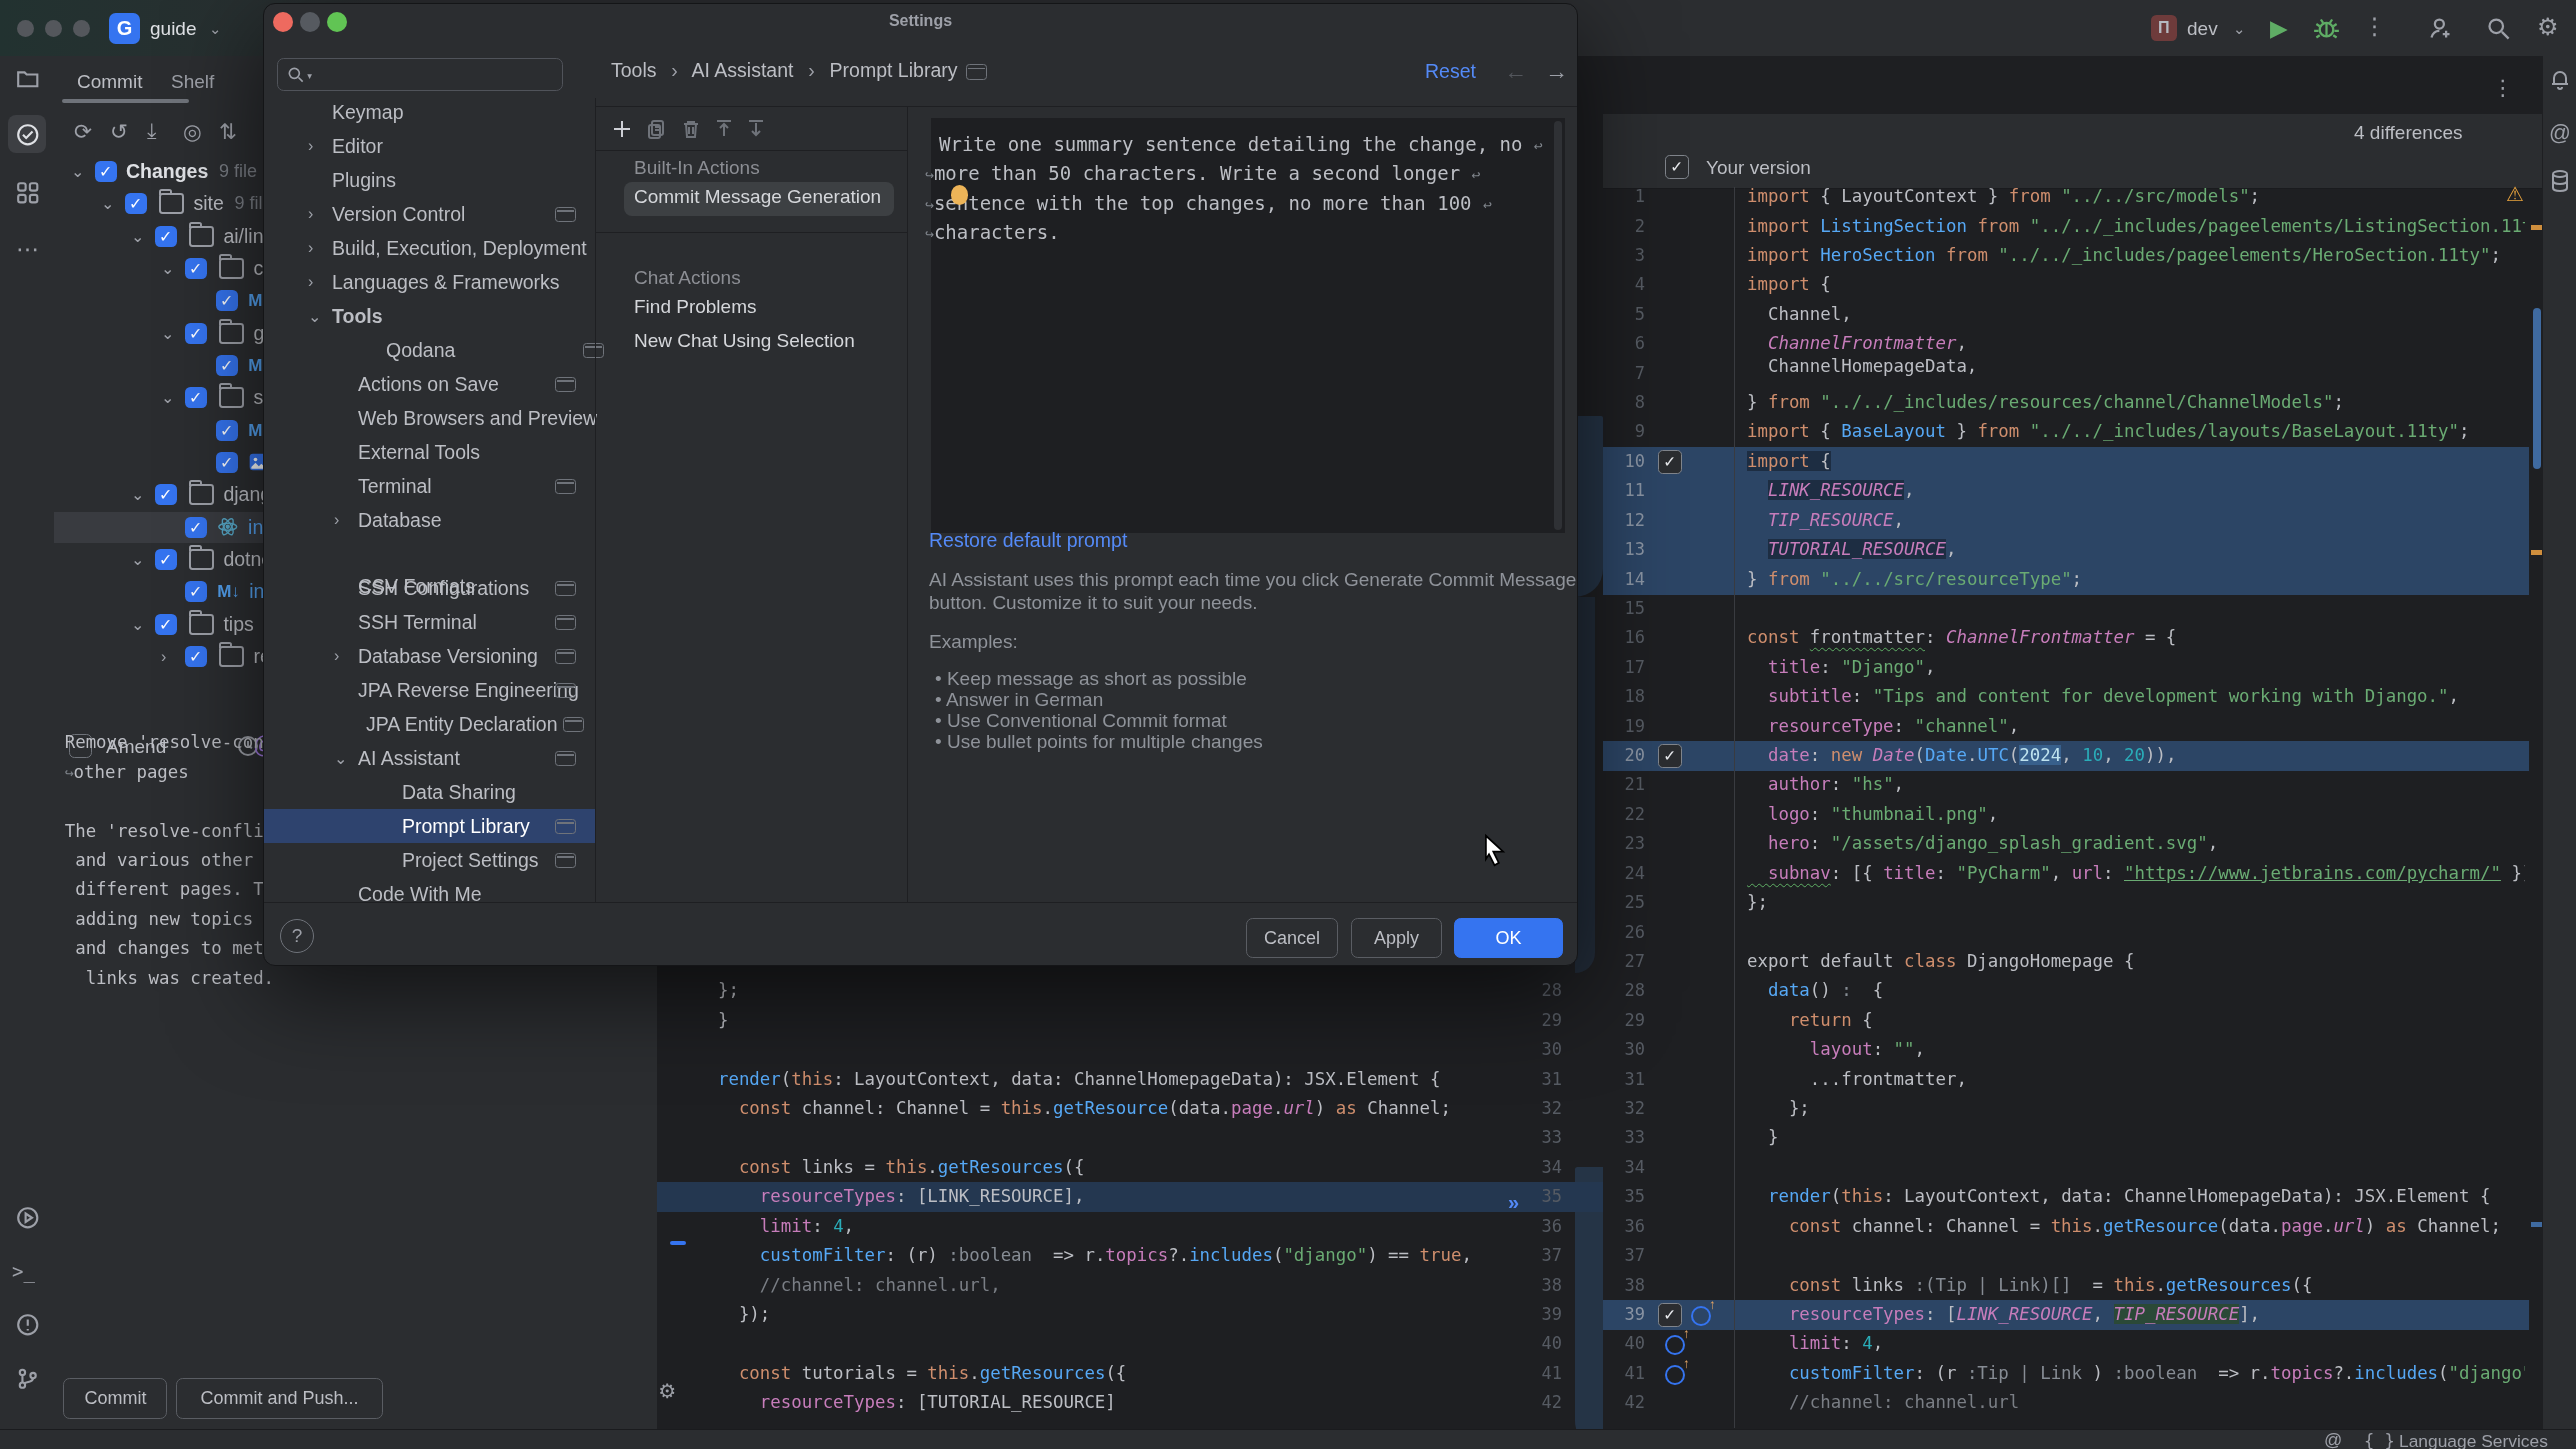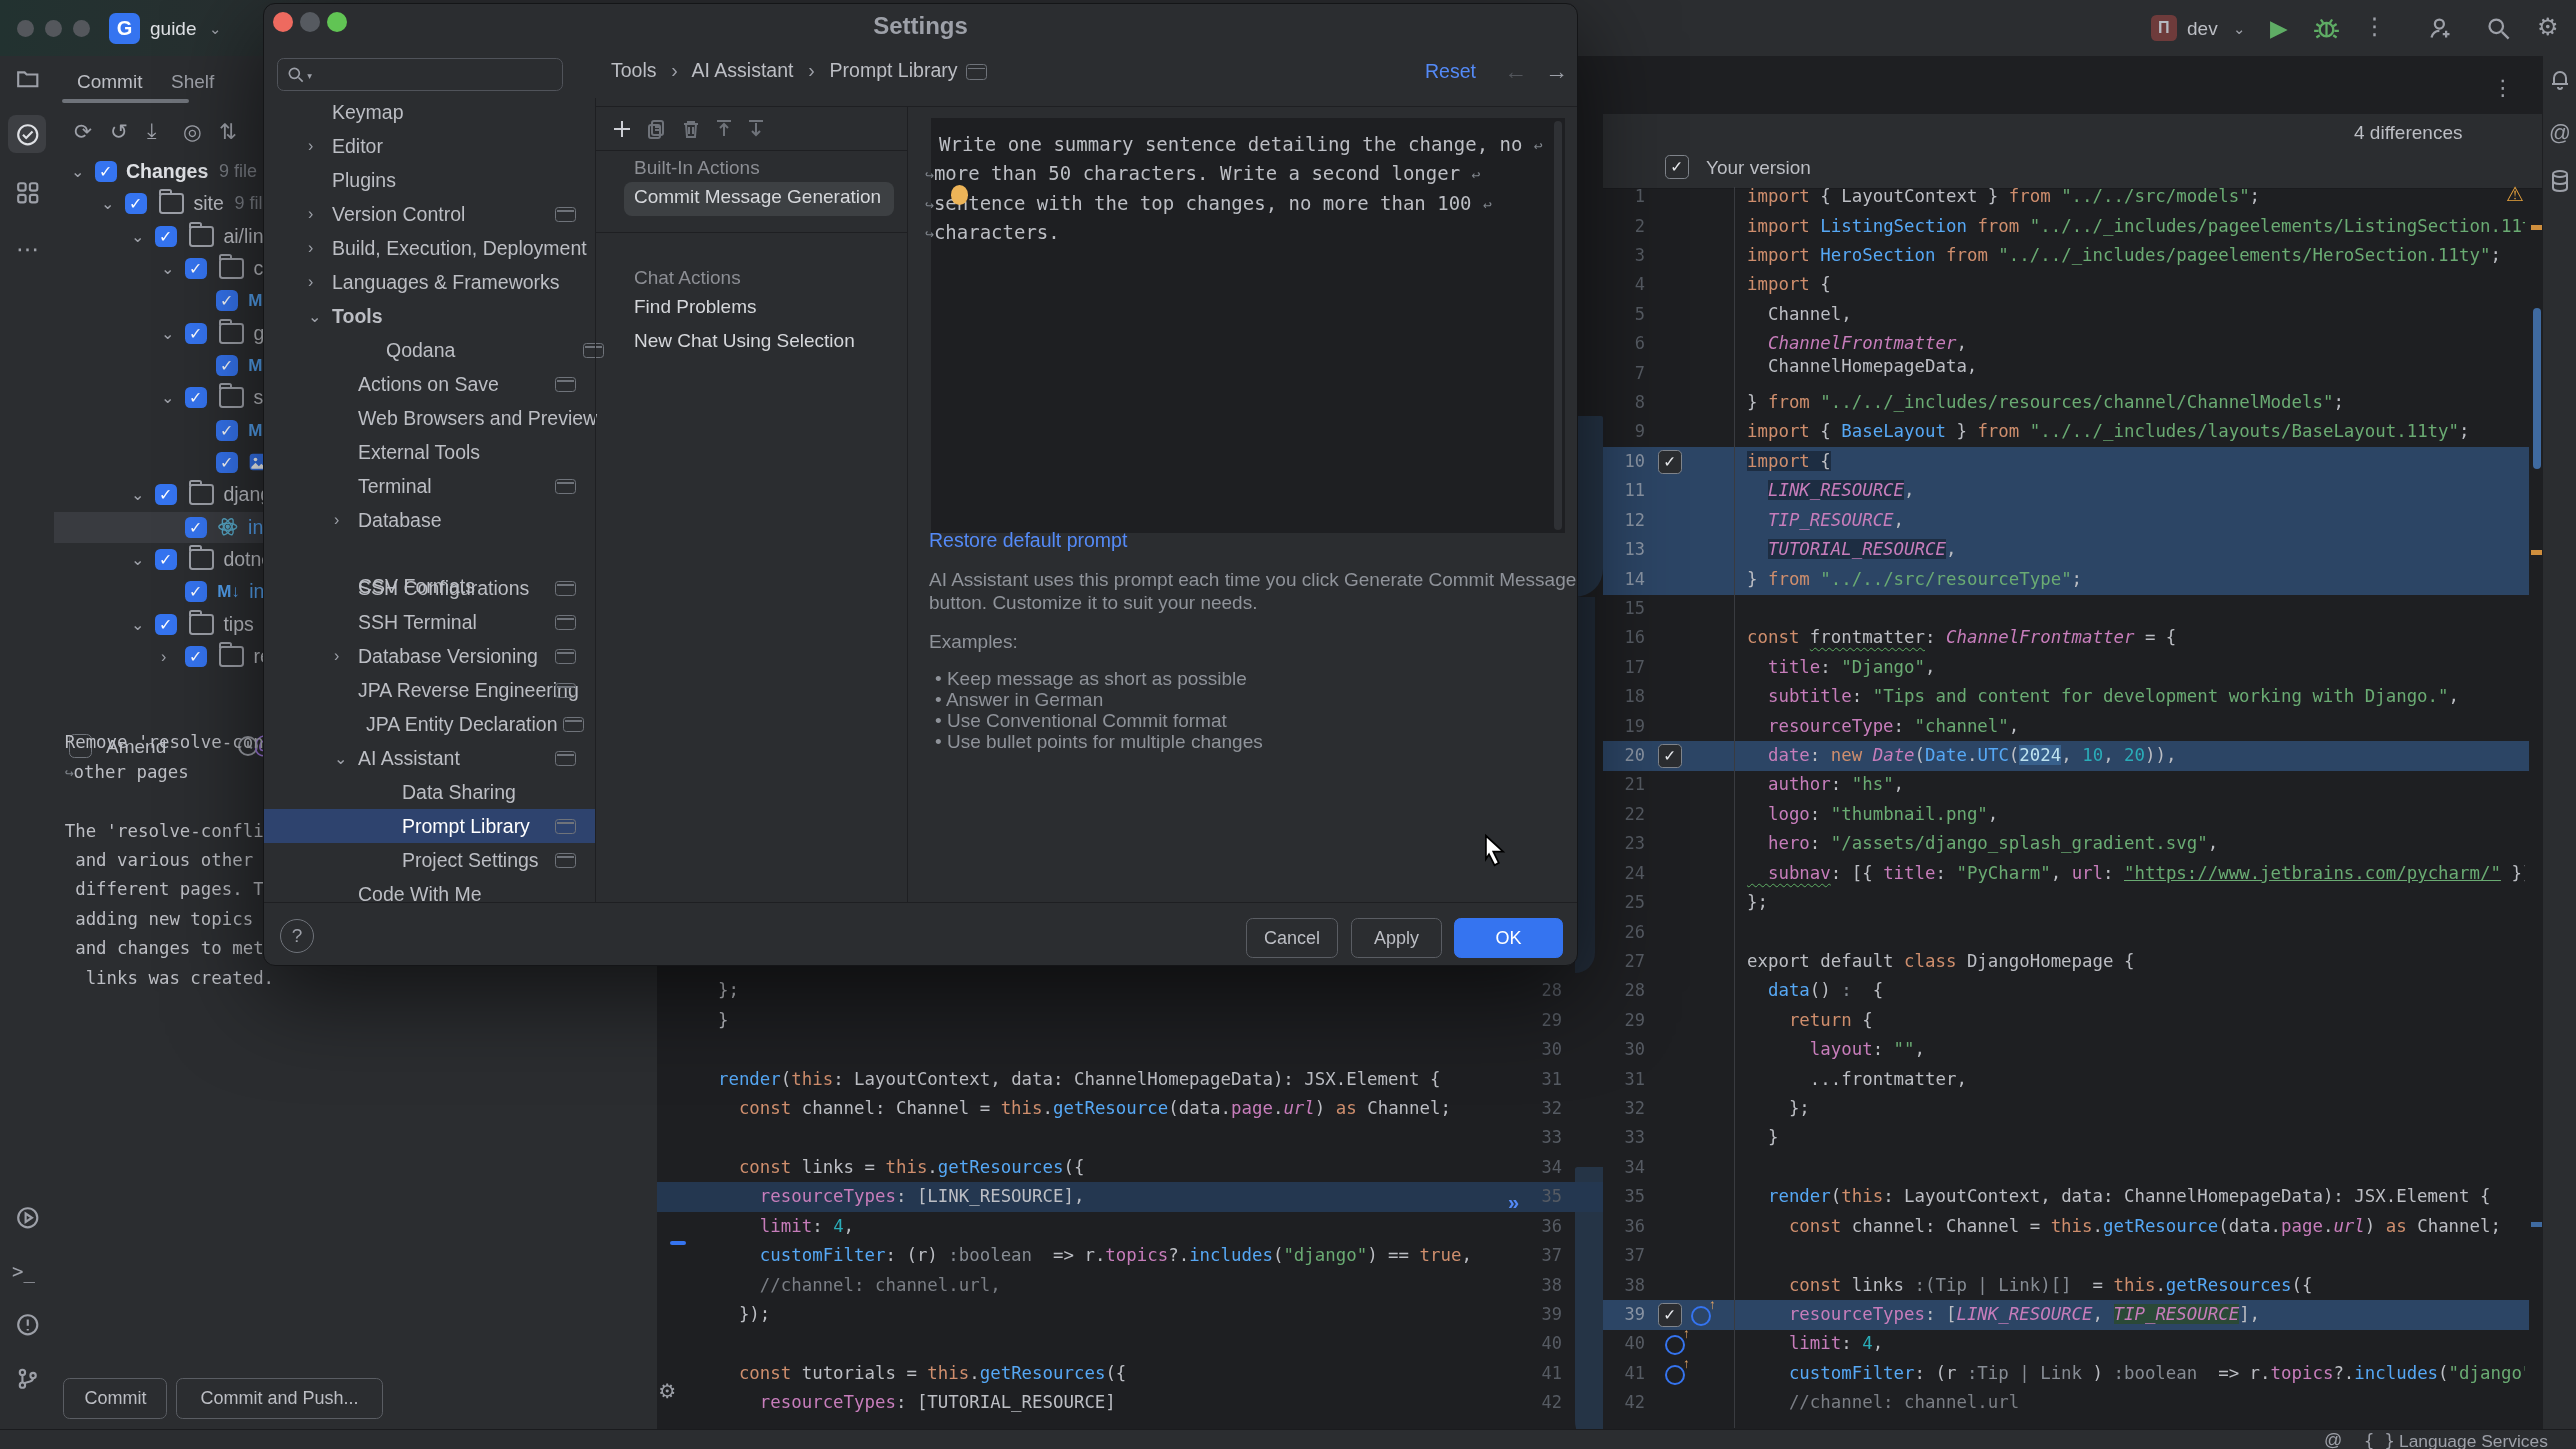--- a/index.html
+++ b/index.html
@@ -472,21 +472,21 @@
   <div class="abs statusbar"></div>
   <div class="abs" style="left:2324px;top:1430px;color:#9da0a8;font-size:18px">@</div>
   <div class="abs mono" style="left:2364px;top:1431px;color:#9da0a8;font-size:17px">{ }</div>
   <div class="abs" style="left:2399px;top:1431px;color:#9da0a8;font-size:17.4px">Language Services</div>
 
   <div class="abs dialog">
 
     <div class="abs dlglight" style="left:9.4px;top:8px;background:#ee6a5f"></div>
     <div class="abs dlglight" style="left:36px;top:8px;background:#565a60"></div>
     <div class="abs dlglight" style="left:63px;top:8px;background:#61c454"></div>
-    <div class="abs" style="left:0;top:8px;width:1313px;text-align:center;font-size:24px;font-weight:bold;color:#9da0a8">Settings</div>
+    <div class="abs" style="left:0;top:8px;width:1313px;text-align:center;font-size:16px;font-weight:bold;color:#9da0a8">Settings</div>
 
     <div class="abs searchbox" style="left:12.7px;top:54px;width:284px;height:31px">
       <svg width="20" height="20" viewBox="0 0 24 24" style="position:absolute;left:8px;top:5.4px" fill="none" stroke="#9da0a8" stroke-width="2">
           <circle cx="10" cy="10" r="6"></circle>
           <path d="M15 15l5 5"></path>
         </svg>
       <span style="position:absolute;left:29.5px;top:10.7px;color:#9da0a8;font-size:9.4px">▾</span>
     </div>
     <div id="settings-tree">
         <div class="stree-row " style="left:0;top:91px;width:331px;">

